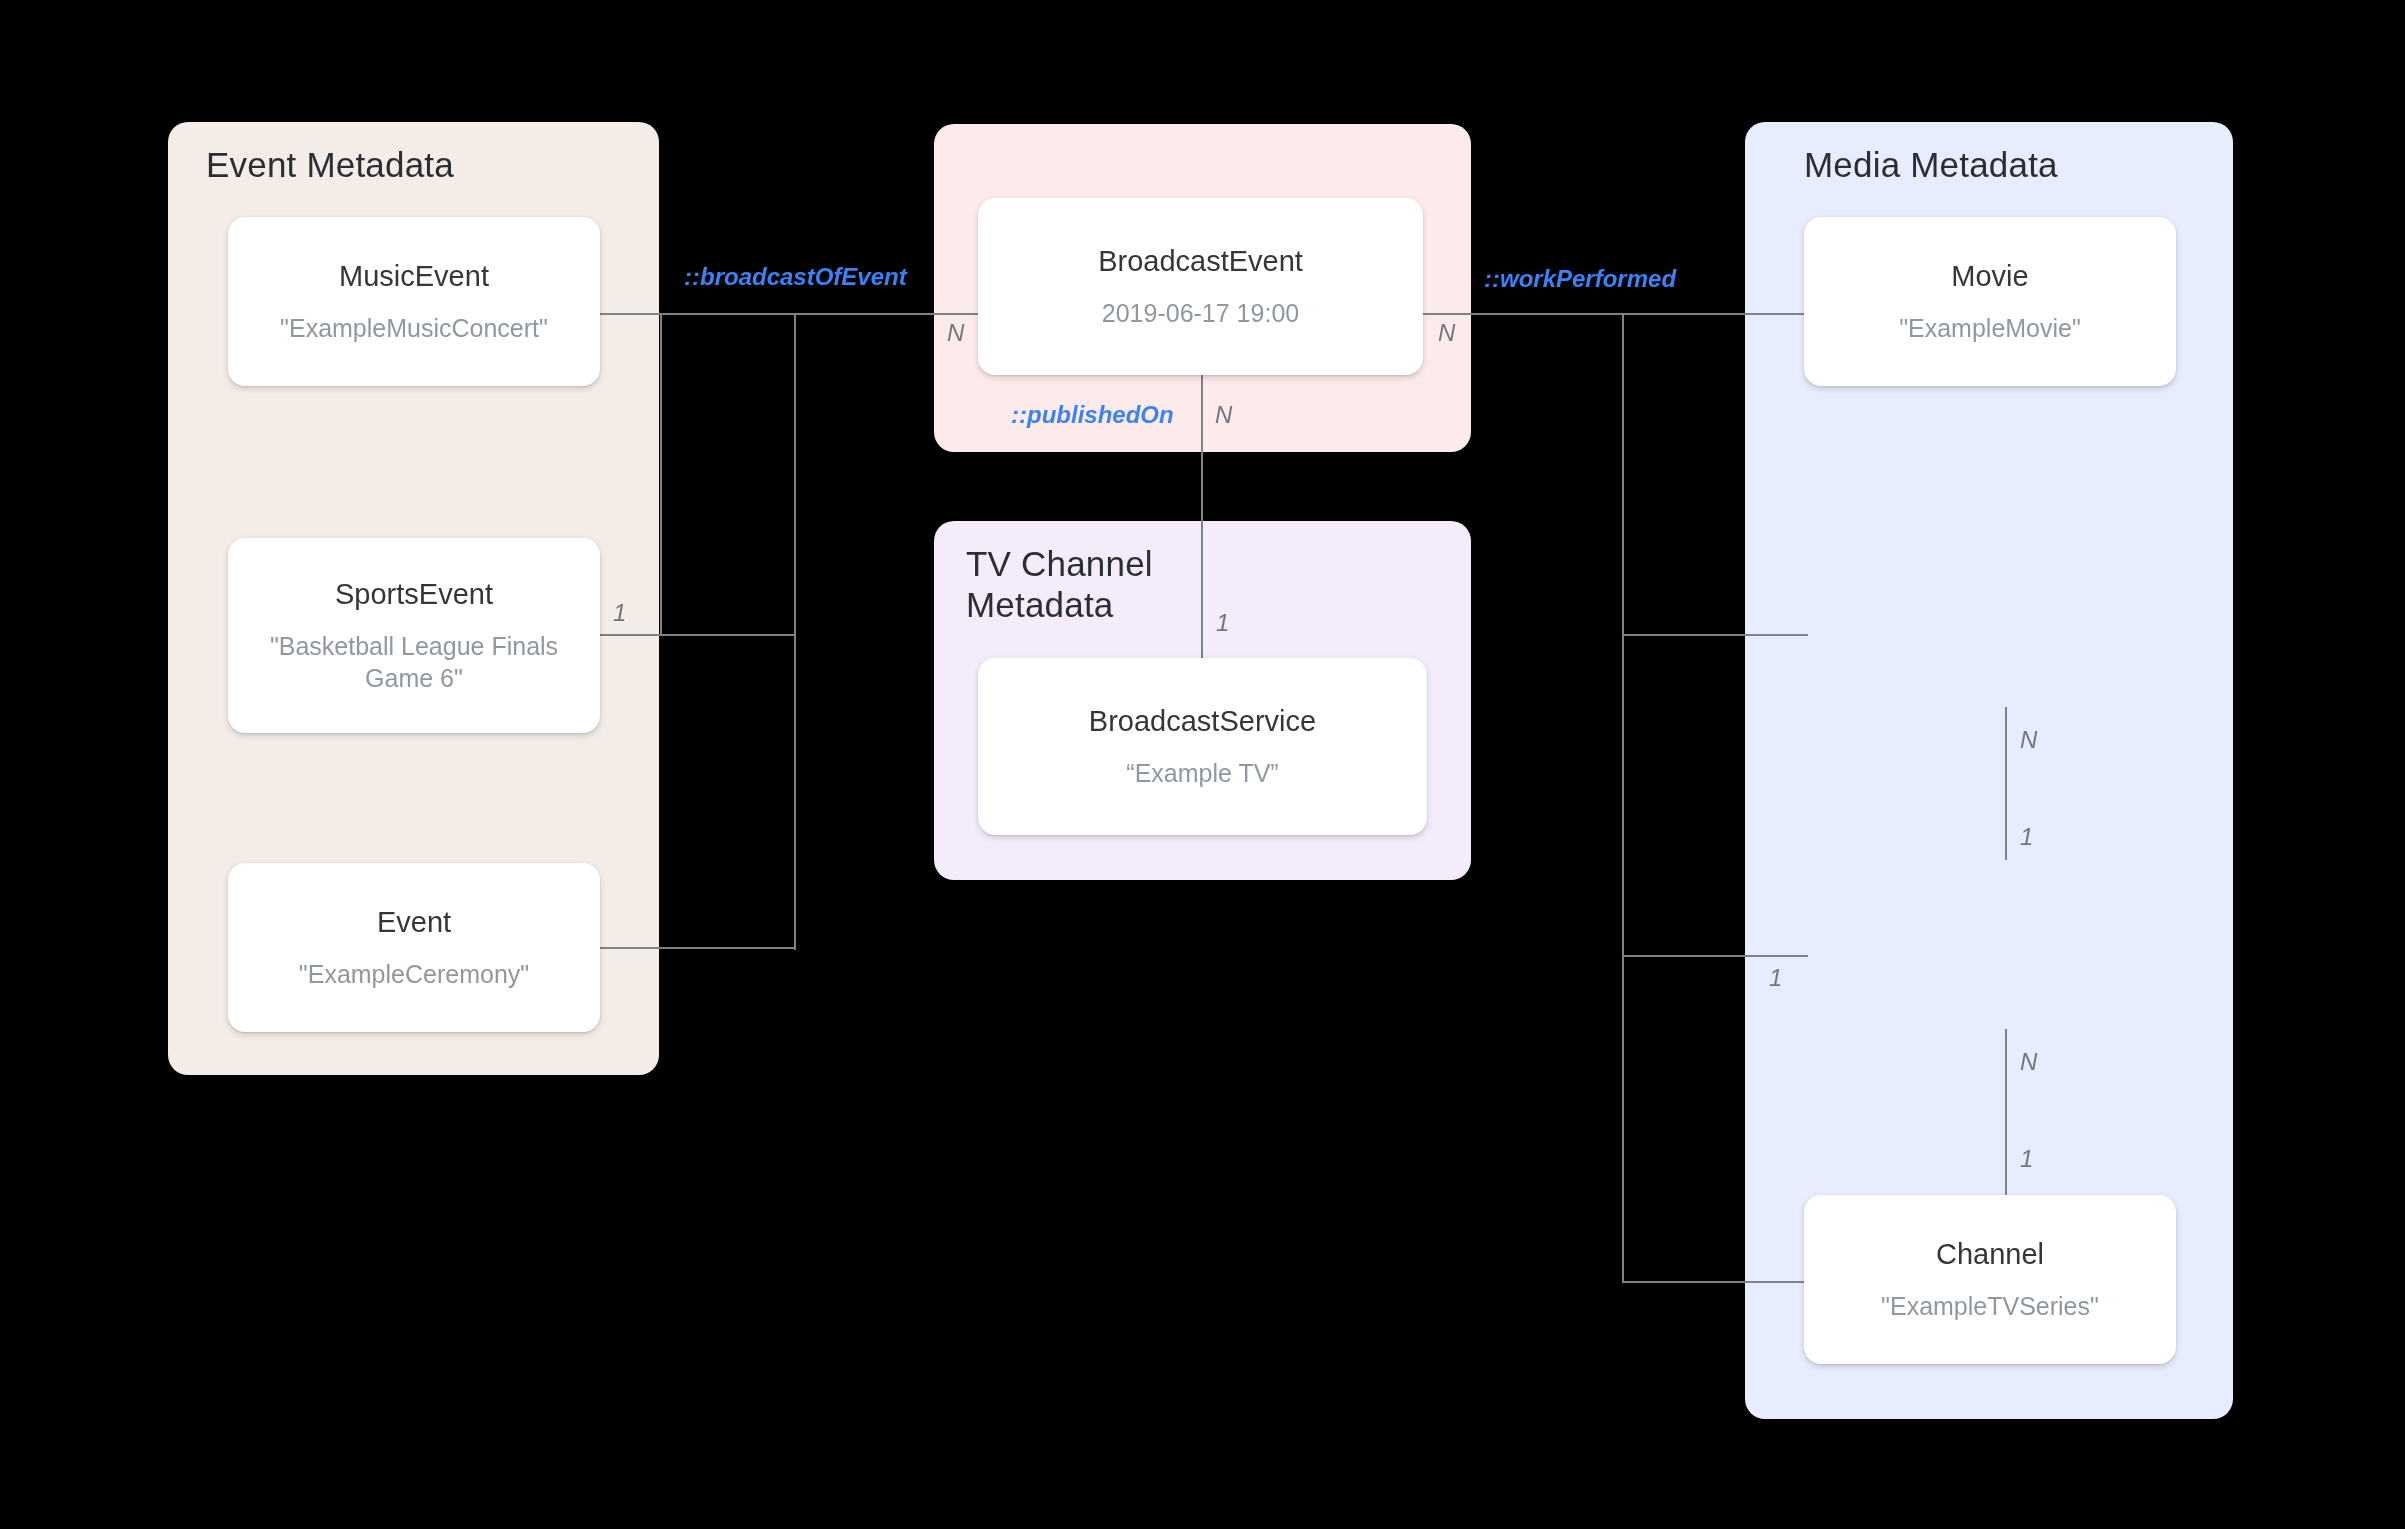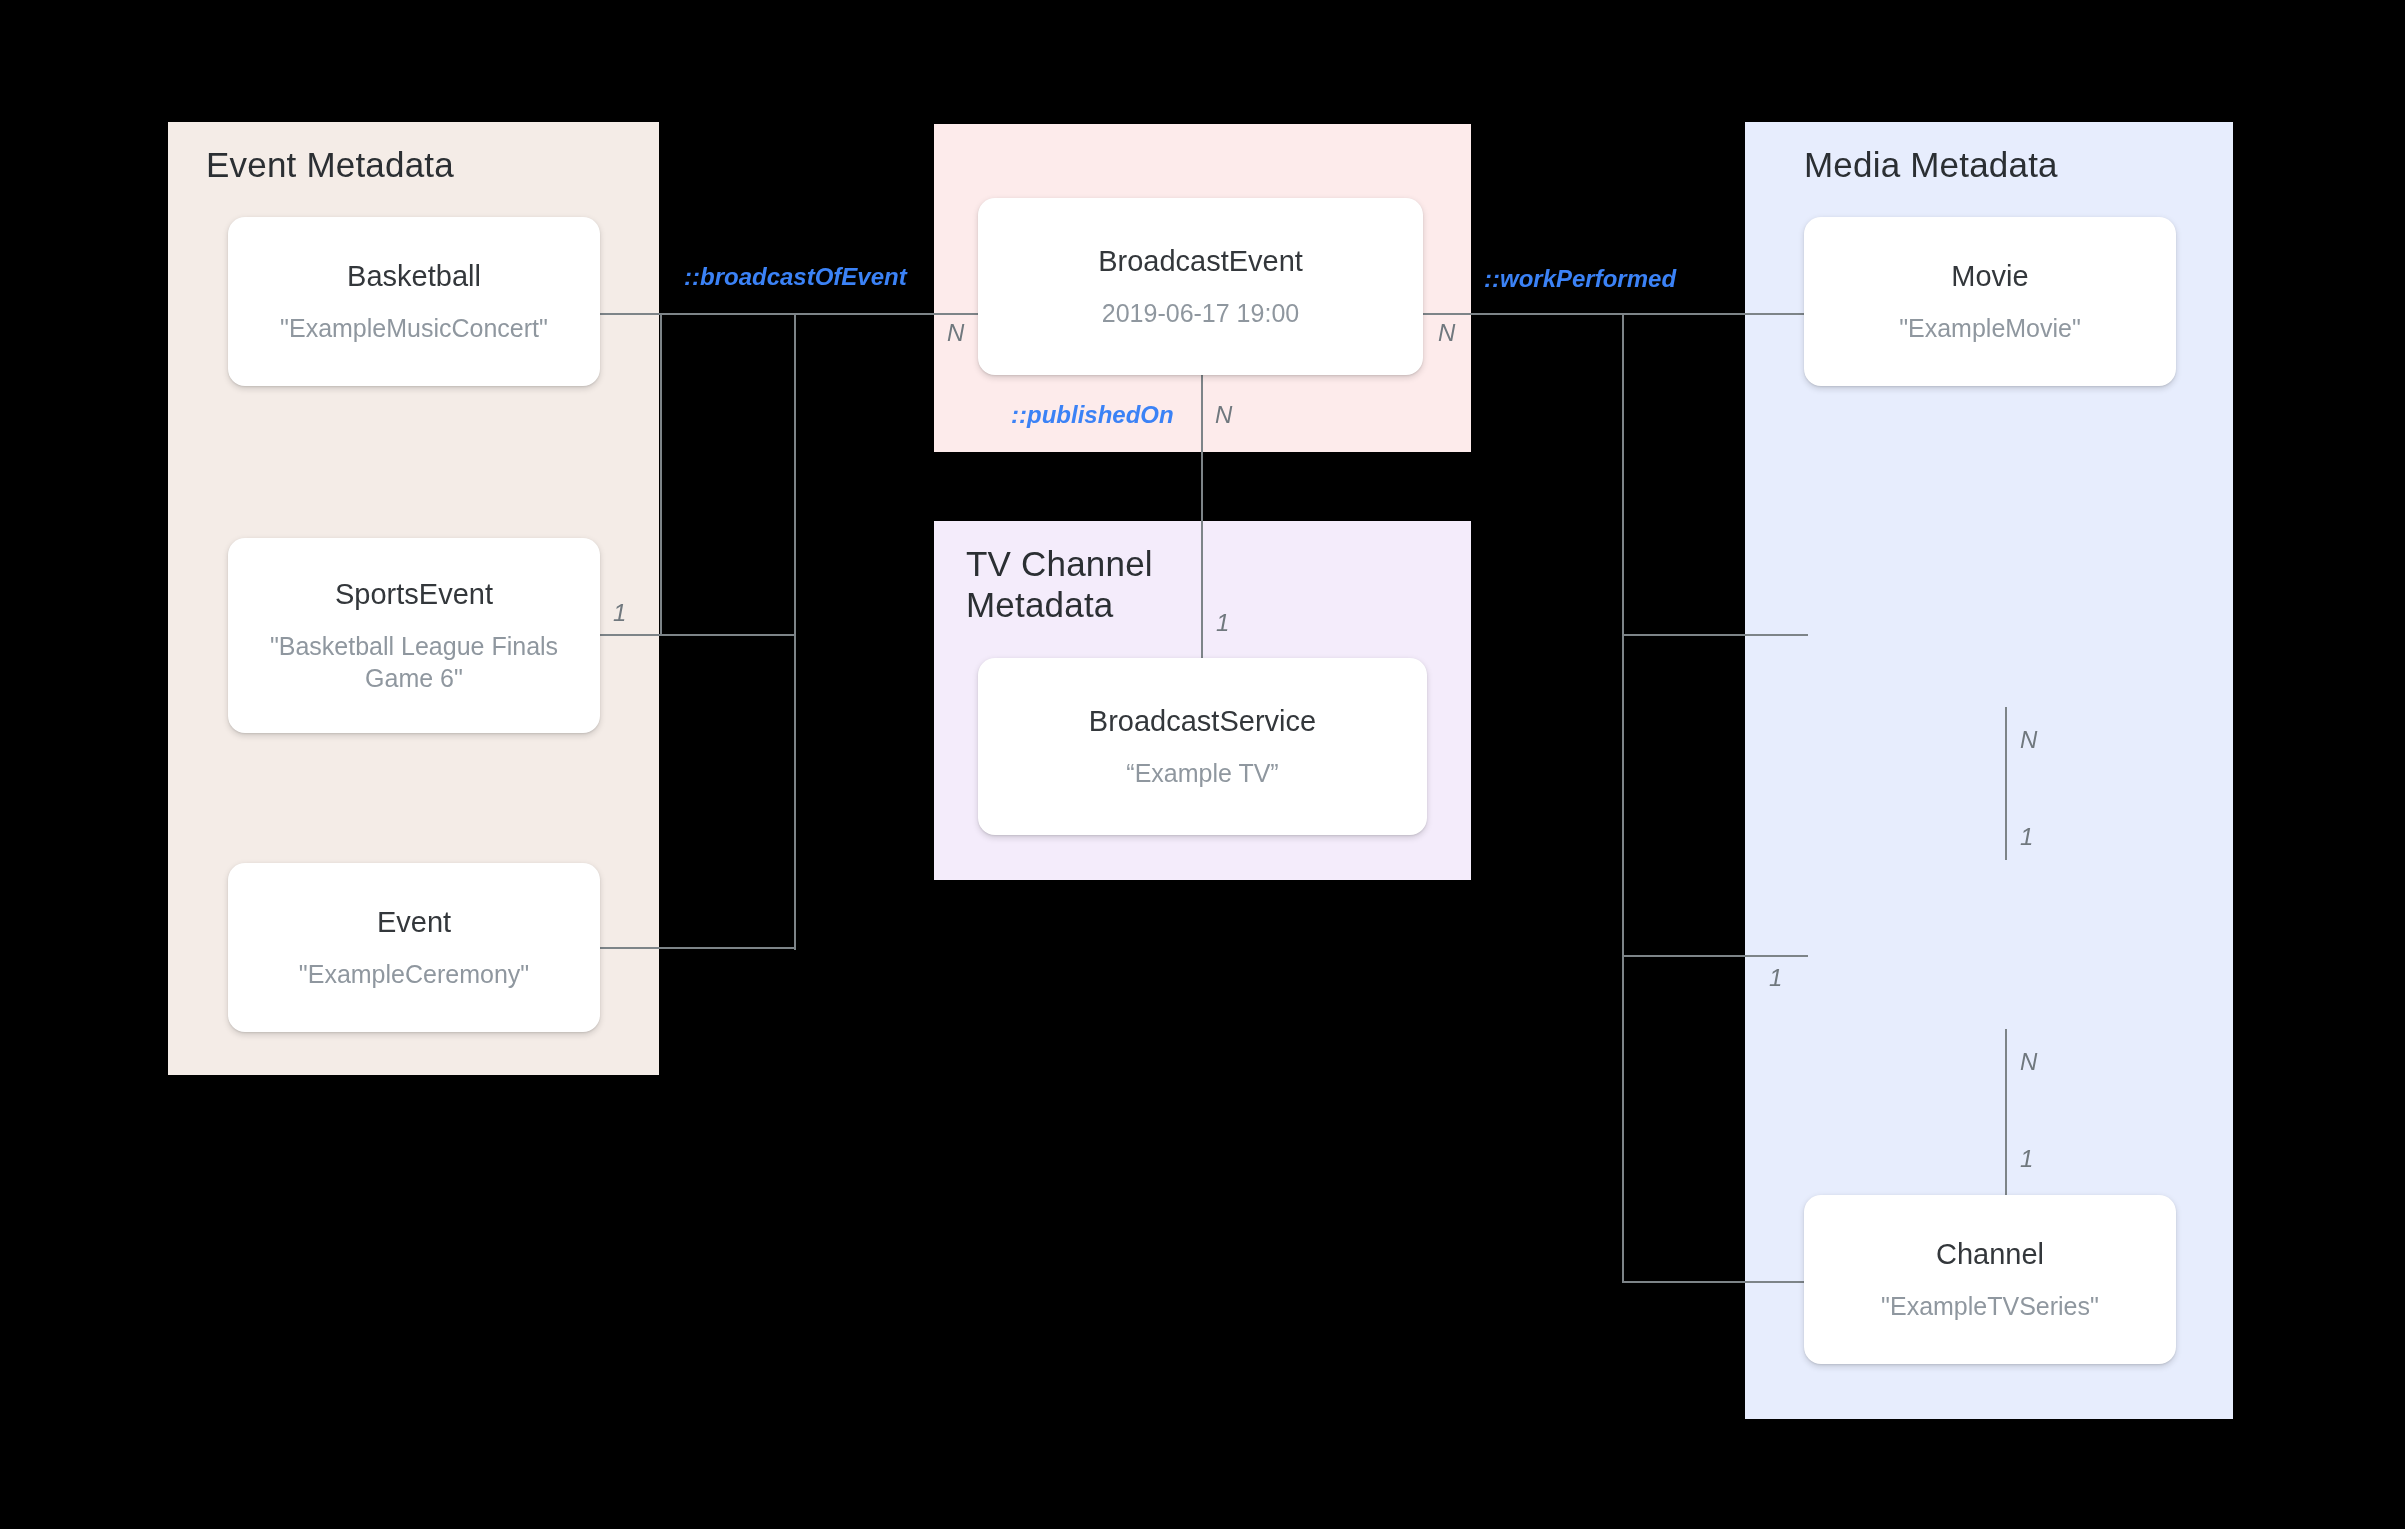--- a/index.html
+++ b/index.html
@@ -13,20 +13,21 @@
     height: 1529px;
     background: #000000;
     overflow: hidden;
     font-family: "Liberation Sans", sans-serif;
   }
 
   
   .group {
     position: absolute;
     box-sizing: border-box;
+    border-radius: 20px;
   }
   .group-title {
     position: absolute;
     font-size: 35px;
     color: #2b2f33;
     letter-spacing: 0.2px;
     line-height: 1.18;
     white-space: pre-line;
   }
 
@@ -169,21 +170,21 @@
 
   <div class="card-label" style="left:2020px; top:823px;">1</div>
 
   <div class="card-label" style="left:1769px; top:964px;">1</div>
 
   <div class="card-label" style="left:2020px; top:1048px;">N</div>
 
   <div class="card-label" style="left:2020px; top:1145px;">1</div>
 
   <div class="card" id="card-musicevent">
-    <div class="card-title">Basketball</div>
+    <div class="card-title">MusicEvent</div>
     <div class="card-value">"ExampleMusicConcert"</div>
   </div>
 
   <div class="card" id="card-sportsevent">
     <div class="card-title">SportsEvent</div>
     <div class="card-value">"Basketball League Finals Game 6"</div>
   </div>
 
   <div class="card" id="card-event">
     <div class="card-title">Event</div>

